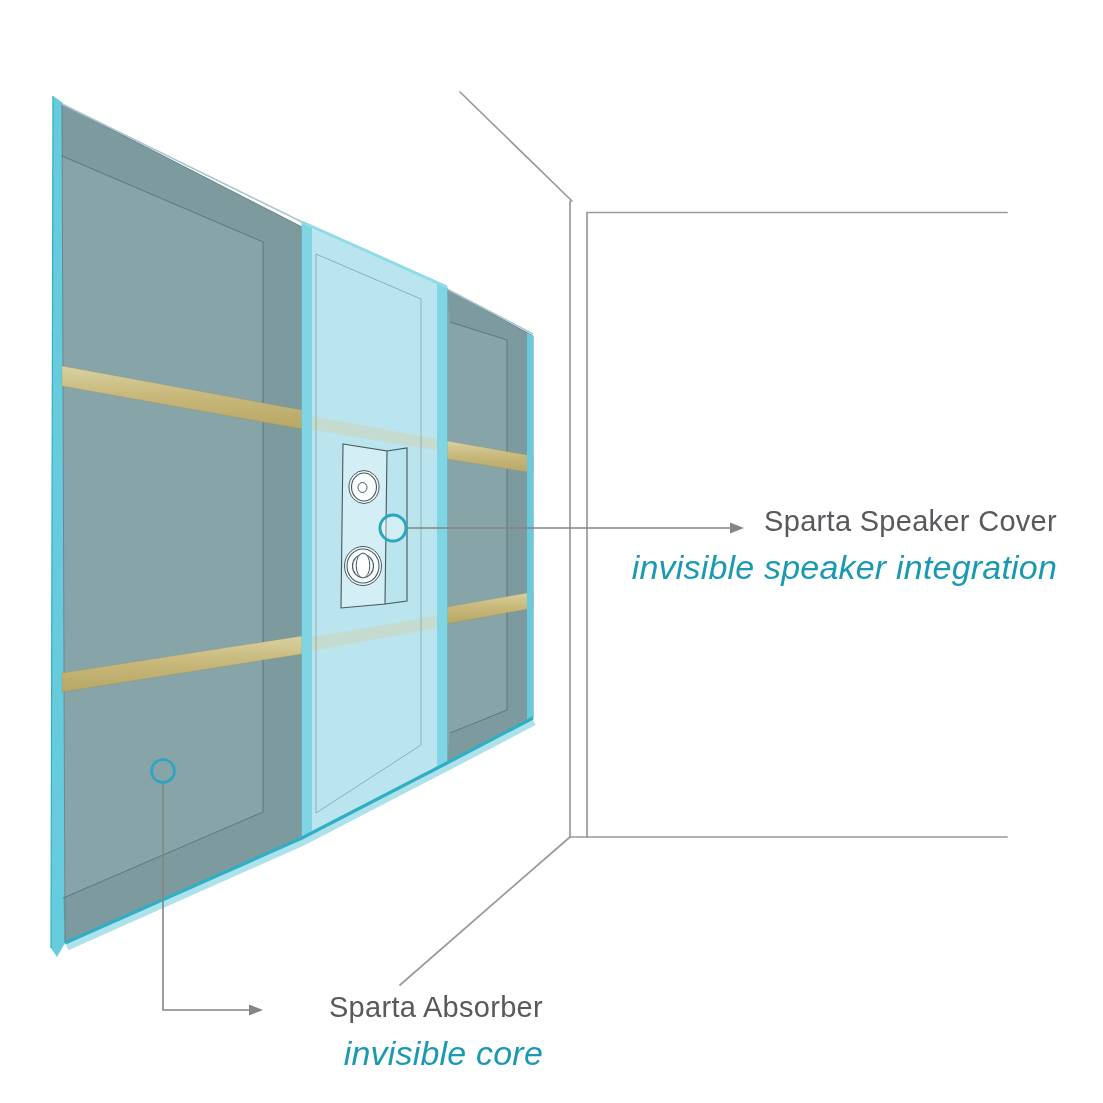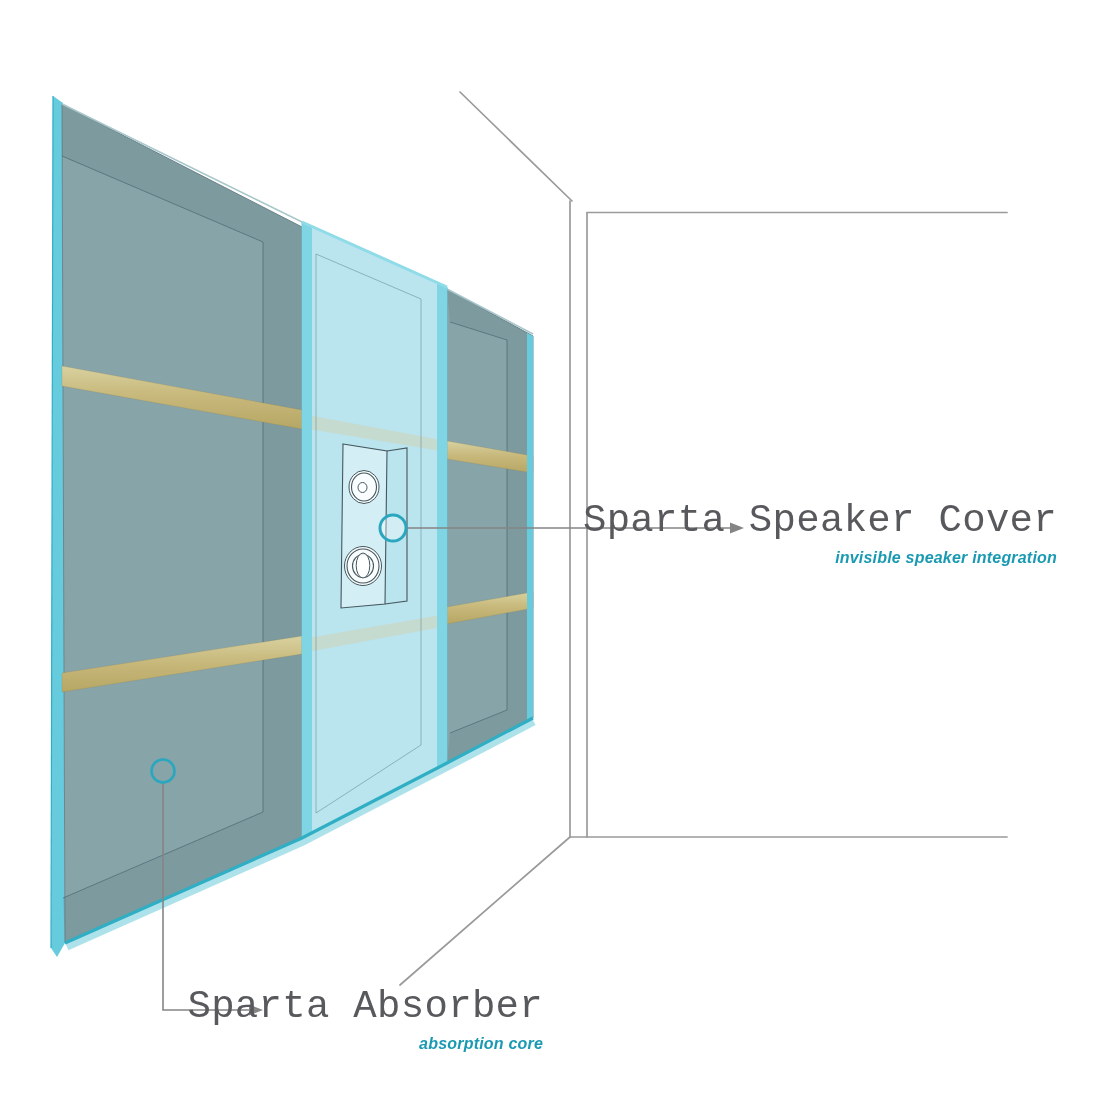--- a/index.html
+++ b/index.html
@@ -35,27 +35,26 @@
   .arrowhead{fill:var(--leader-line-gray,#858585);stroke:none;}
   .callout{fill:rgba(255,255,255,0.35);stroke:var(--callout-stroke,#2aa6bf);stroke-width:3;}
   .callout.small{fill:none;stroke-width:2.6;}
   .wood-stop-a{stop-color:var(--wood-batten-light,#d8d1a0);}
   .wood-stop-b{stop-color:#c8b97c;}
   .wood-stop-c{stop-color:var(--wood-batten-dark,#b7a765);}
 
   
   .label{position:absolute;text-align:right;white-space:nowrap;}
   .label .title{
-    font-size:39px;line-height:30px;letter-spacing:0.3px;
+    font-size:29px;line-height:30px;letter-spacing:0.3px;
     color:var(--label-gray-text,#58595c);
-    font-family:Liberation Mono, monospace;
   }
   .label .subtitle{
-    font-size:16px;line-height:27px;margin-top:8px;
-    font-weight:bold;font-style:italic;letter-spacing:0.2px;
+    font-size:34px;line-height:27px;margin-top:18px;
+    font-weight:normal;font-style:italic;letter-spacing:0.2px;
     color:var(--accent-teal-text,#1a9ab2);
   }
   .label-speaker{top:506px;right:46px;}
   .label-absorber{top:992px;right:560px;}
 </style>
 </head>
 <body>
 
 <div class="stage">
 
@@ -142,16 +141,16 @@
     </g>
   </svg>
 
   <div class="label label-speaker">
     <div class="title">Sparta Speaker Cover</div>
     <div class="subtitle">invisible speaker integration</div>
   </div>
 
   <div class="label label-absorber">
     <div class="title">Sparta Absorber</div>
-    <div class="subtitle">absorption core</div>
+    <div class="subtitle">invisible core</div>
   </div>
 
 </div>
 
 </body></html>

